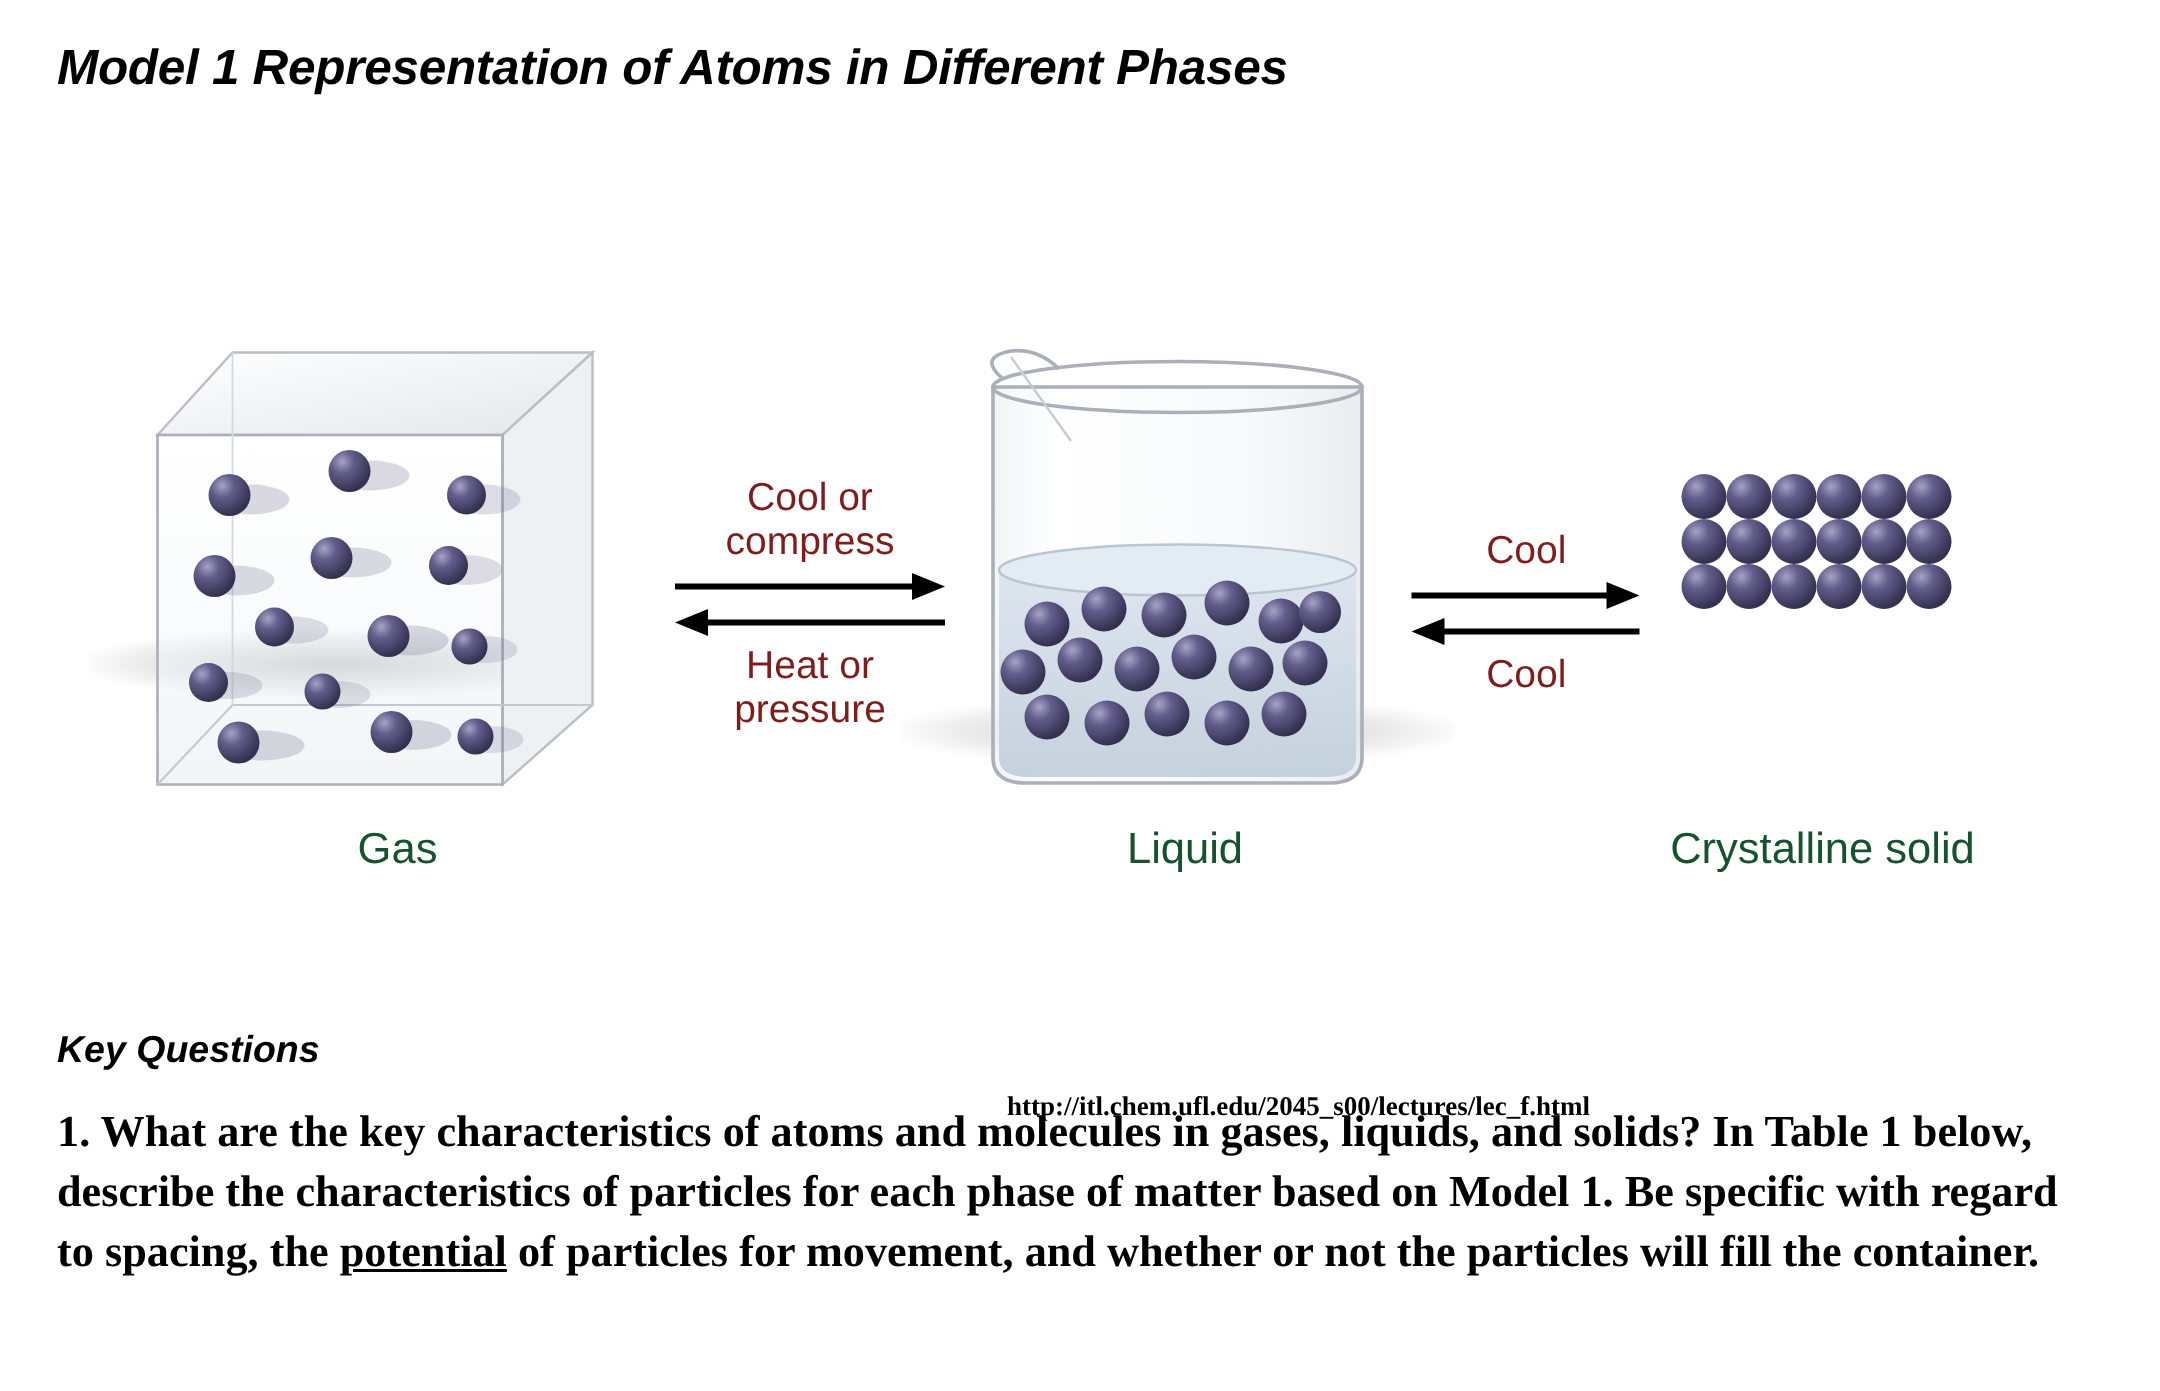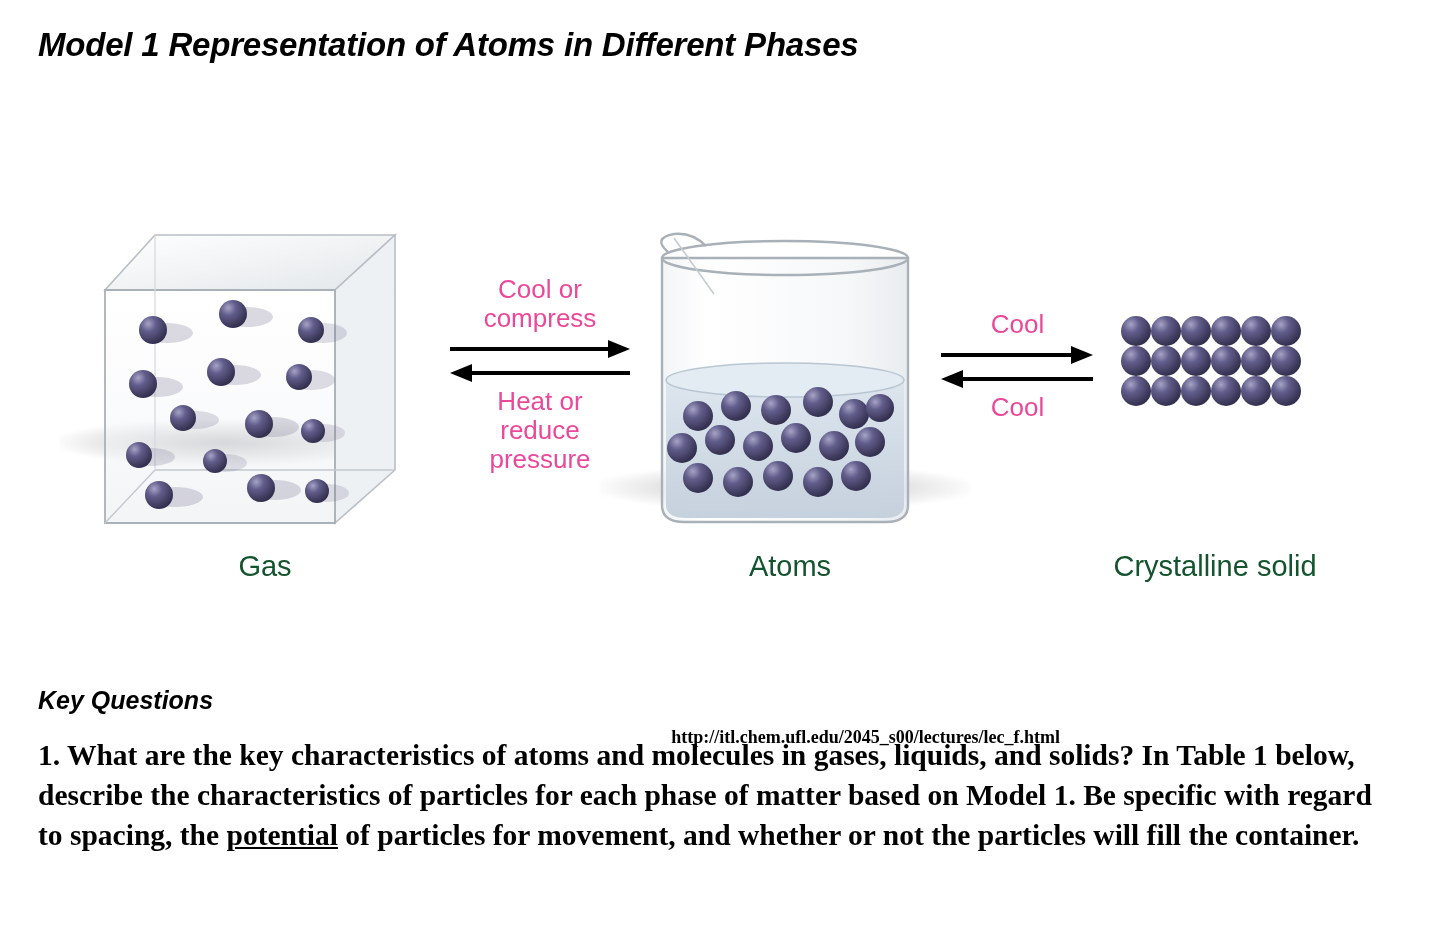--- a/index.html
+++ b/index.html
@@ -87,23 +87,24 @@
     top: 195px;
     width: 190px;
     height: 110px;
   }
 
   
   .arrow-group {
     position: absolute;
     font-family: "Liberation Sans", sans-serif;
     font-size: 26px;
-    color: #ec4899;
+    color: #7f1d1d;
     text-align: center;
     line-height: 1.12;
+    margin-top: 42px;
   }
   .arrow-group .label-top { margin-bottom: 4px; }
   .arrow-group .label-bottom { margin-top: 4px; }
   .arrow-row {
     position: relative;
     height: 46px;
   }
 
   
   .caption {
@@ -260,21 +261,20 @@
       <div class="arrow-row">
         <svg width="200" height="46" viewBox="0 0 200 46">
           <line x1="10" y1="12" x2="172" y2="12" stroke="#000" stroke-width="4"></line>
           <polygon points="190,12 168,3 168,21" fill="#000"></polygon>
           <line x1="28" y1="36" x2="190" y2="36" stroke="#000" stroke-width="4"></line>
           <polygon points="10,36 32,27 32,45" fill="#000"></polygon>
         </svg>
       </div>
       <div class="label-bottom">
         <div>Heat or</div>
-        <div>reduce</div>
         <div>pressure</div>
       </div>
     </div>
 
     <div class="beaker-shadow"></div>
     <div class="beaker-wrap">
       <svg width="300" height="330" viewBox="0 0 300 330">
         <defs>
           <linearGradient id="beakerGlass" x1="0" y1="0" x2="1" y2="0">
             <stop offset="0%" stop-color="#eef1f4"></stop>
@@ -317,21 +317,21 @@
           <circle cx="230" cy="222" r="15" fill="url(#ballGrad2)"></circle>
           <circle cx="58" cy="258" r="15" fill="url(#ballGrad2)"></circle>
           <circle cx="98" cy="262" r="15" fill="url(#ballGrad2)"></circle>
           <circle cx="138" cy="256" r="15" fill="url(#ballGrad2)"></circle>
           <circle cx="178" cy="262" r="15" fill="url(#ballGrad2)"></circle>
           <circle cx="216" cy="256" r="15" fill="url(#ballGrad2)"></circle>
           <circle cx="240" cy="188" r="14" fill="url(#ballGrad2)"></circle>
         </g>
       </svg>
     </div>
-    <div class="caption" style="left:640px; top:430px; width:300px;">Atoms</div>
+    <div class="caption" style="left:640px; top:430px; width:300px;">Liquid</div>
 
     <div class="arrow-group" style="left:935px; top:190px; width:165px;">
       <div class="label-top">
         <div>Cool</div>
       </div>
       <div class="arrow-row">
         <svg width="165" height="46" viewBox="0 0 165 46">
           <line x1="6" y1="12" x2="140" y2="12" stroke="#000" stroke-width="4"></line>
           <polygon points="158,12 136,3 136,21" fill="#000"></polygon>
           <line x1="24" y1="36" x2="158" y2="36" stroke="#000" stroke-width="4"></line>

